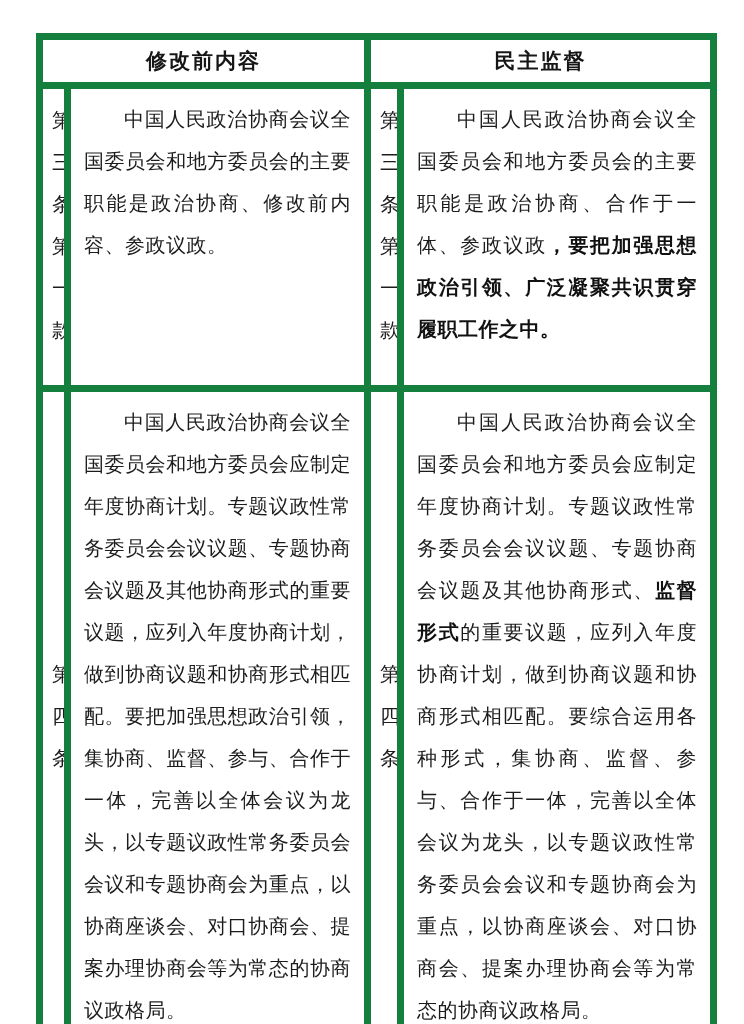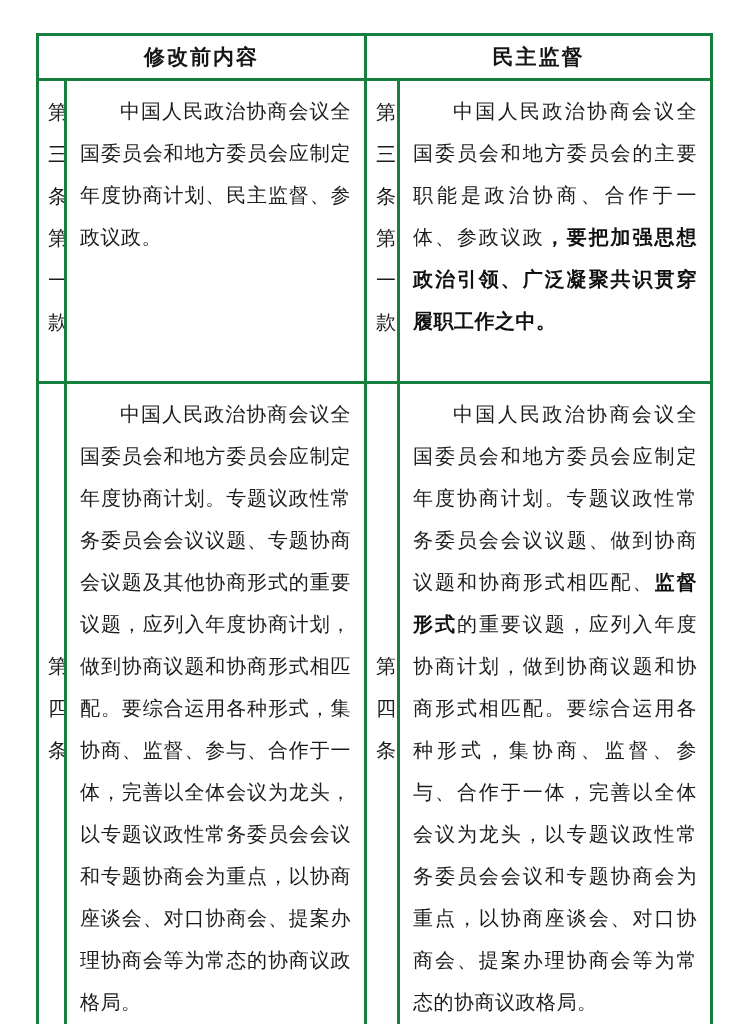--- a/index.html
+++ b/index.html
@@ -15,21 +15,21 @@
   table.cmp {
     position: absolute;
     left: 36px;
     top: 33px;
     width: 674px;
     border-collapse: collapse;
     table-layout: fixed;
     border: 2px solid #262626;
   }
   table.cmp th, table.cmp td {
-    border: 3px solid #15803d;
+    border: 7px solid #15803d;
     overflow: hidden;
   }
   th.hdr {
     height: 40px;
     font-family: "Liberation Sans", "DejaVu Sans", sans-serif;
     font-weight: bold;
     font-size: 21px;
     letter-spacing: 2px;
     text-align: center;
     vertical-align: middle;
@@ -84,39 +84,39 @@
       <tr class="row-head">
         <th class="hdr" colspan="2">修改前内容</th>
         <th class="hdr" colspan="2">民主监督</th>
       </tr>
 
       <tr class="row-1">
         <td class="label">
           <div class="vert">第三条第一款</div>
         </td>
         <td class="content">
-          <p class="body"><span>中国人民政治协商会议全国委员会和地方委员会应制定年度协商计划、民主监督、参政议政。</span></p>
+          <p class="body"><span>中国人民政治协商会议全国委员会和地方委员会的主要职能是政治协商、修改前内容、参政议政。</span></p>
         </td>
         <td class="label">
           <div class="vert">第三条第一款</div>
         </td>
         <td class="content">
           <p class="body"><span>中国人民政治协商会议全国委员会和地方委员会的主要职能是政治协商、合作于一体、参政议政</span><span class="ins">，要把加强思想政治引领、广泛凝聚共识贯穿履职工作之中。</span></p>
         </td>
       </tr>
 
       <tr class="row-2">
         <td class="label mid">
           <div class="vert">第四条</div>
         </td>
         <td class="content">
-          <p class="body"><span>中国人民政治协商会议全国委员会和地方委员会应制定年度协商计划。专题议政性常务委员会会议议题、专题协商会议题及其他协商形式的重要议题，应列入年度协商计划，做到协商议题和协商形式相匹配。要综合运用各种形式，集协商、监督、参与、合作于一体，完善以全体会议为龙头，以专题议政性常务委员会会议和专题协商会为重点，以协商座谈会、对口协商会、提案办理协商会等为常态的协商议政格局。</span></p>
+          <p class="body"><span>中国人民政治协商会议全国委员会和地方委员会应制定年度协商计划。专题议政性常务委员会会议议题、专题协商会议题及其他协商形式的重要议题，应列入年度协商计划，做到协商议题和协商形式相匹配。要把加强思想政治引领，集协商、监督、参与、合作于一体，完善以全体会议为龙头，以专题议政性常务委员会会议和专题协商会为重点，以协商座谈会、对口协商会、提案办理协商会等为常态的协商议政格局。</span></p>
         </td>
         <td class="label mid">
           <div class="vert">第四条</div>
         </td>
         <td class="content">
-          <p class="body"><span>中国人民政治协商会议全国委员会和地方委员会应制定年度协商计划。专题议政性常务委员会会议议题、做到协商议题和协商形式相匹配、</span><span class="ins">监督形式</span><span>的重要议题，应列入年度协商计划，做到协商议题和协商形式相匹配。要综合运用各种形式，集协商、监督、参与、合作于一体，完善以全体会议为龙头，以专题议政性常务委员会会议和专题协商会为重点，以协商座谈会、对口协商会、提案办理协商会等为常态的协商议政格局。</span></p>
+          <p class="body"><span>中国人民政治协商会议全国委员会和地方委员会应制定年度协商计划。专题议政性常务委员会会议议题、专题协商会议题及其他协商形式、</span><span class="ins">监督形式</span><span>的重要议题，应列入年度协商计划，做到协商议题和协商形式相匹配。要综合运用各种形式，集协商、监督、参与、合作于一体，完善以全体会议为龙头，以专题议政性常务委员会会议和专题协商会为重点，以协商座谈会、对口协商会、提案办理协商会等为常态的协商议政格局。</span></p>
         </td>
       </tr>
     </tbody>
   </table>
 </div>
 
 </body></html>

